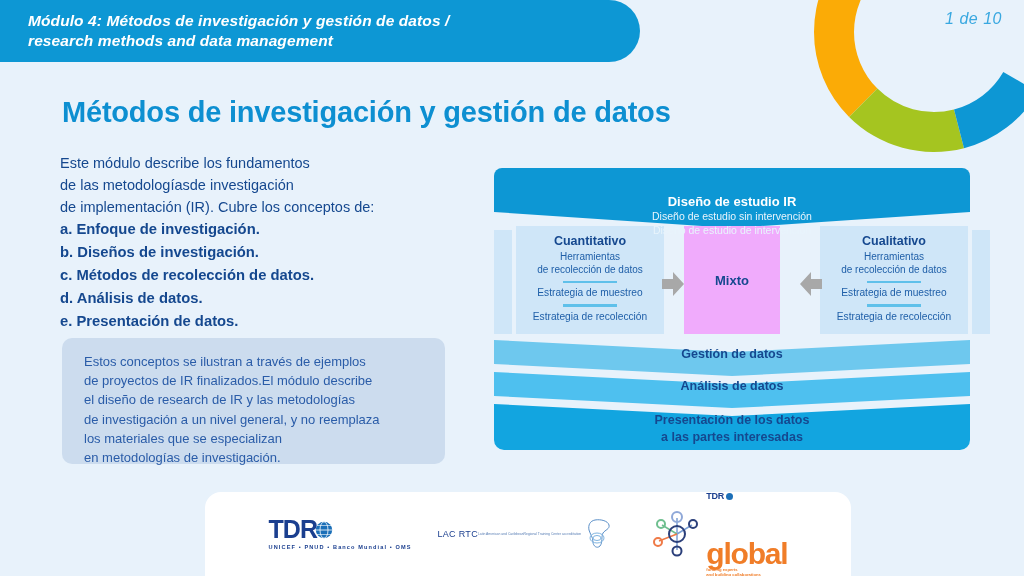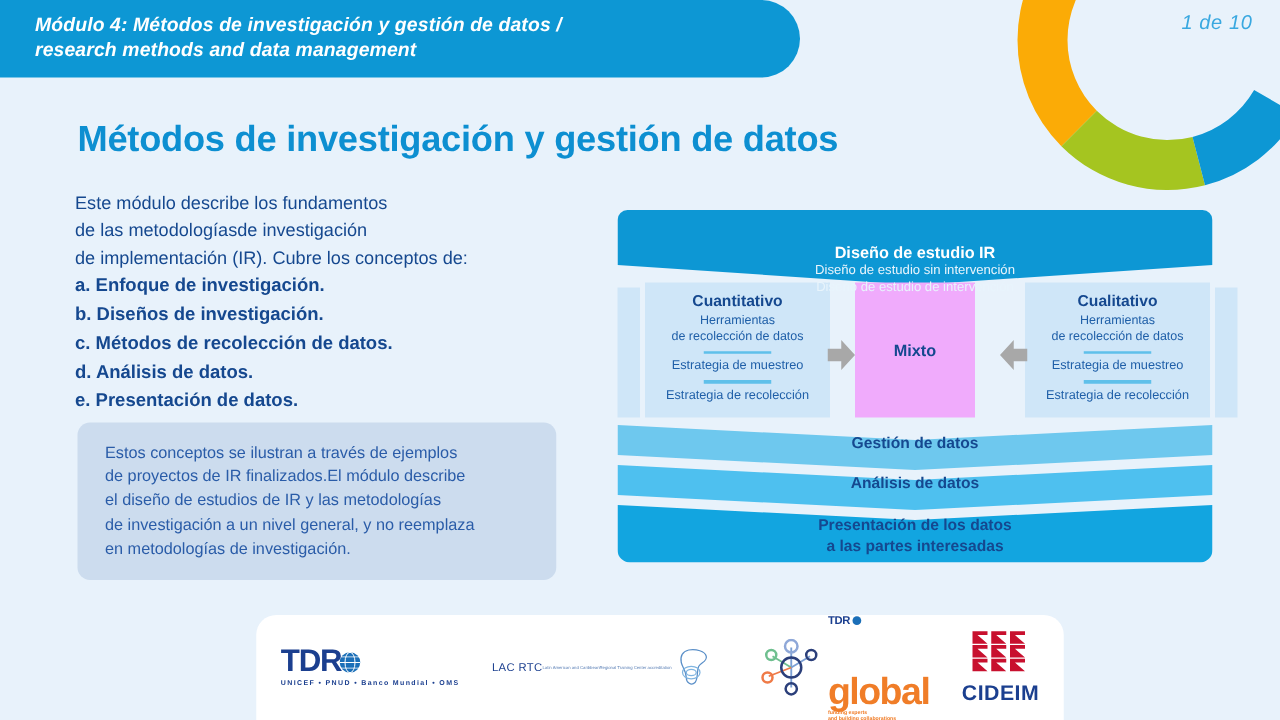--- a/index.html
+++ b/index.html
@@ -176,22 +176,23 @@
   <div>a. Enfoque de investigación.</div>
   <div>b. Diseños de investigación.</div>
   <div>c. Métodos de recolección de datos.</div>
   <div>d. Análisis de datos.</div>
   <div>e. Presentación de datos.</div>
 </div>
 
 <div class="callout">
   <p>Estos conceptos se ilustran a través de ejemplos</p>
   <p>de proyectos de IR finalizados.El módulo describe</p>
-  <p>el diseño de estudios de IR y las metodologías</p>
+  <p>el diseño de research de IR y las metodologías</p>
   <p>de investigación a un nivel general, y no reemplaza</p>
+  <p>los materiales que se especializan</p>
   <p>en metodologías de investigación.</p>
 </div>
 
 <div class="diagram">
 
   <div class="band band-top">
     <svg width="476" height="60" viewBox="0 0 476 60">
       <path d="M8,0 H468 A8,8 0 0,1 476,8 V44 L238,60 L0,44 V8 A8,8 0 0,1 8,0 Z" fill="#0d97d4"></path>
     </svg>
     <div class="btxt">
@@ -309,31 +310,13 @@
       <div class="g-tdr">
         <span>TDR</span>
         <span style="display:inline-block;width:7px;height:7px;border-radius:50%;background:#1b6fb8;vertical-align:-1px;"></span>
       </div>
       <div class="g-word">global</div>
       <div class="g-sub">funding experts</div>
       <div class="g-sub">and building collaborations</div>
     </div>
   </div>
 
-  <div class="logo cideim">
-    <div>
-      <svg width="46" height="34" viewBox="0 0 46 34">
-        <g fill="#c8102e">
-          <path d="M1,1 H13 V4 H5 L13,11 H1 Z"></path>
-          <path d="M16,1 H28 V4 H20 L28,11 H16 Z"></path>
-          <path d="M31,1 H43 V4 H35 L43,11 H31 Z"></path>
-          <path d="M1,12 H13 V15 H5 L13,22 H1 Z"></path>
-          <path d="M16,12 H28 V15 H20 L28,22 H16 Z"></path>
-          <path d="M31,12 H43 V15 H35 L43,22 H31 Z"></path>
-          <path d="M1,23 H13 V26 H5 L13,33 H1 Z"></path>
-          <path d="M16,23 H28 V26 H20 L28,33 H16 Z"></path>
-          <path d="M31,23 H43 V26 H35 L43,33 H31 Z"></path>
-        </g>
-      </svg>
-      <div class="cideim-word">CIDEIM</div>
-    </div>
-  </div>
 </div>
 
 </body></html>

